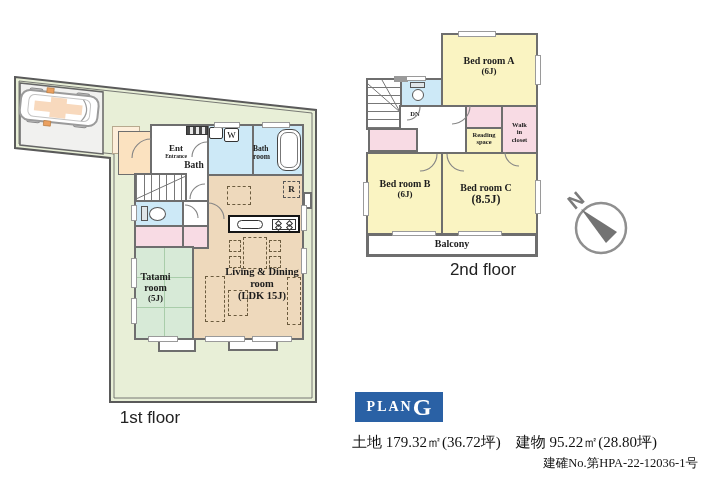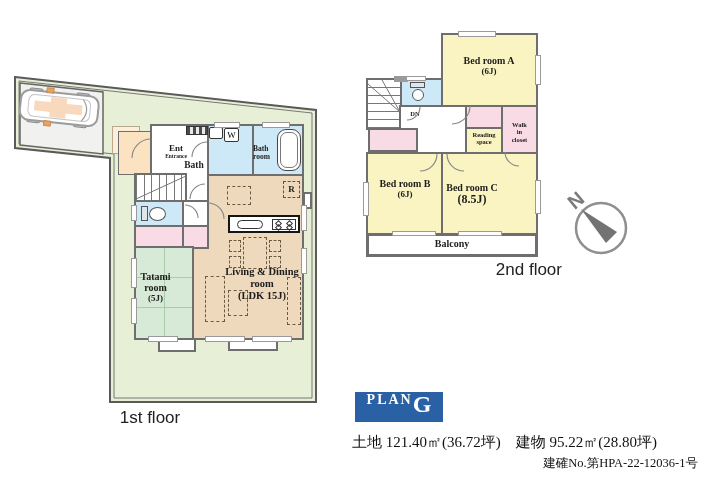--- a/index.html
+++ b/index.html
@@ -47,21 +47,21 @@
         font-family:"Liberation Serif",serif;font-size:9px;text-align:center;line-height:13px;border-radius:2px;}
   .rbox{position:absolute;border:1.5px dashed #555;background:transparent;box-sizing:border-box;
         font-family:"Liberation Serif",serif;font-size:9px;font-weight:bold;text-align:center;color:#222;}
   .step{position:absolute;background:#fff;border:2px solid #6e6e6e;box-sizing:border-box;}
   
   .tatami-lines-v{position:absolute;left:50%;top:0;width:1px;height:100%;background:#a9cdaa;}
   .tatami-lines-h1{position:absolute;left:0;top:32%;width:100%;height:1px;background:#a9cdaa;}
   .tatami-lines-h2{position:absolute;left:0;top:66%;width:100%;height:1px;background:#a9cdaa;}
   
   .badge{position:absolute;left:355px;top:392px;width:88px;height:30px;
-         background:var(--plan_blue,#2a61a5);color:#fff;display:flex;
+         background:var(--plan_blue,#2a61a5);color:#fff;display:flex;align-items:center;
          justify-content:center;gap:0;font-family:"Liberation Serif",serif;}
   .badge .plan{font-size:14px;letter-spacing:2px;font-weight:bold;}
   .badge .letter{font-size:24px;font-weight:bold;line-height:1;}
   .areatext{position:absolute;left:352px;top:433px;width:346px;font-family:"Liberation Serif",serif;
             font-size:15px;color:#111;white-space:nowrap;}
   .permittext{position:absolute;left:352px;top:455px;width:346px;text-align:right;
               font-family:"Liberation Serif",serif;font-size:12.5px;color:#111;}
 </style>
 </head>
 <body>
@@ -193,21 +193,21 @@
   <div class="win" style="left:406px;top:76px;width:20px;height:5px;"></div>
 
   <div class="rlabel" style="left:444px;top:55px;width:90px;font-size:10px;">
     <span>Bed room A</span>
     <span class="sz" style="font-size:9px;">(6J)</span>
   </div>
   <div class="rlabel" style="left:369px;top:178px;width:72px;font-size:10px;">
     <span>Bed room B</span>
     <span class="sz" style="font-size:9px;">(6J)</span>
   </div>
-  <div class="rlabel" style="left:428px;top:182px;width:88px;font-size:10px;">
+  <div class="rlabel" style="left:442px;top:182px;width:88px;font-size:10px;">
     <span>Bed room C</span>
     <span class="sz" style="font-size:12px;">(8.5J)</span>
   </div>
   <div class="rlabel" style="left:466px;top:131px;width:36px;font-size:6.5px;">
     <span>Reading</span>
     <span>space</span>
   </div>
   <div class="rlabel" style="left:504px;top:121px;width:31px;font-size:6.5px;">
     <span>Walk</span>
     <span>in</span>
@@ -242,28 +242,28 @@
 
   <svg class="abs" style="left:556px;top:183px;" width="80" height="80" viewBox="0 0 80 80">
     <circle cx="45" cy="45" r="25" fill="none" stroke="#8f8f8f" stroke-width="2.5"></circle>
     <polygon points="25,26 50,60 61,49" fill="#737373"></polygon>
     <text x="14" y="26" transform="rotate(-40 18 20)" font-family="Liberation Sans, sans-serif" font-size="20" font-weight="bold" fill="#7b7b7b">N</text>
   </svg>
 
   <div class="caption" style="left:95px;top:408px;width:110px;">
     <span>1st floor</span>
   </div>
-  <div class="caption" style="left:452px;top:260px;width:110px;text-align:right;">
+  <div class="caption" style="left:428px;top:260px;width:110px;">
     <span>2nd floor</span>
   </div>
 
   <div class="badge">
     <span class="plan">PLAN</span>
     <span class="letter">G</span>
   </div>
   <div class="areatext">
-    <span>土地 121.40㎡(36.72坪)　建物 95.22㎡(28.80坪)</span>
+    <span>土地 179.32㎡(36.72坪)　建物 95.22㎡(28.80坪)</span>
   </div>
   <div class="permittext">
     <span>建確No.第HPA-22-12036-1号</span>
   </div>
 
 </div>
 
 </body></html>

